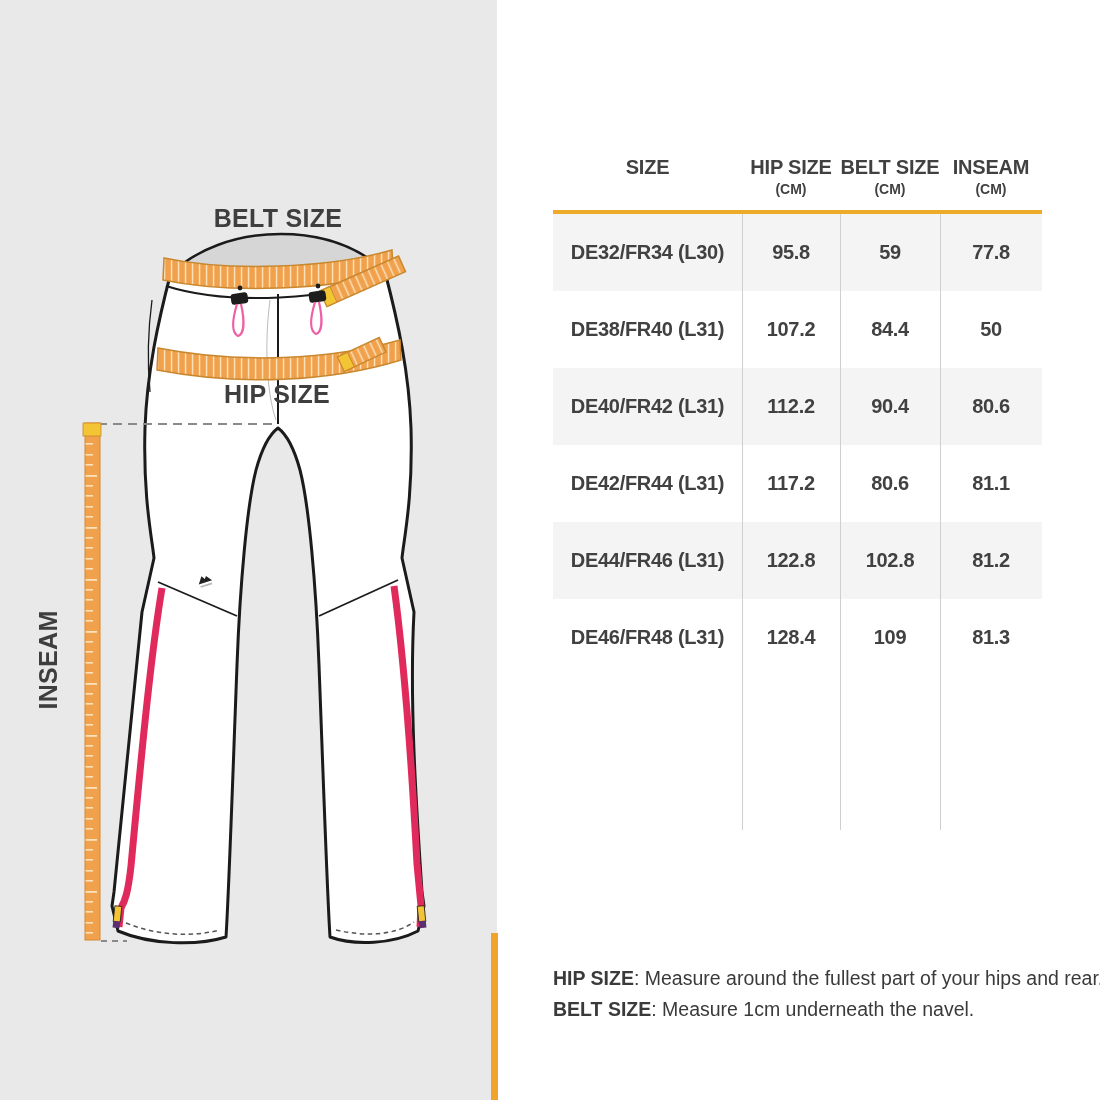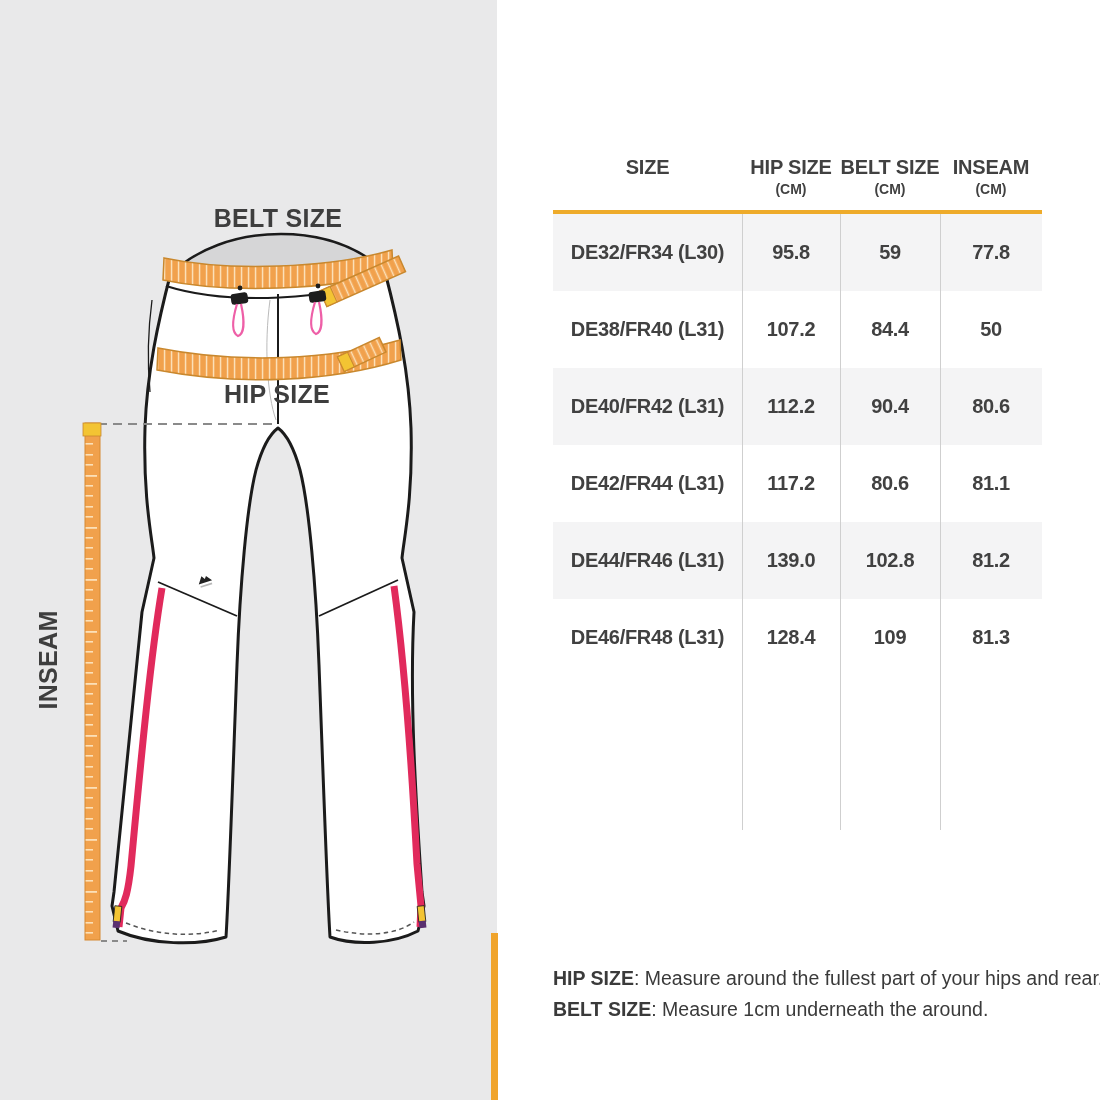--- a/index.html
+++ b/index.html
@@ -181,29 +181,29 @@
       <div class="td c3">80.6</div>
     </div>
     <div class="trow">
       <div class="td c0">DE42/FR44 (L31)</div>
       <div class="td c1">117.2</div>
       <div class="td c2">80.6</div>
       <div class="td c3">81.1</div>
     </div>
     <div class="trow alt">
       <div class="td c0">DE44/FR46 (L31)</div>
-      <div class="td c1">139.0</div>
+      <div class="td c1">122.8</div>
       <div class="td c2">102.8</div>
       <div class="td c3">81.2</div>
     </div>
     <div class="trow">
       <div class="td c0">DE46/FR48 (L31)</div>
       <div class="td c1">128.4</div>
       <div class="td c2">109</div>
       <div class="td c3">81.3</div>
     </div>
   </div>
 </div>
 
 <div class="notes">
   <div><b>HIP SIZE</b><span>: Measure around the fullest part of your hips and rear.</span></div>
-  <div><b>BELT SIZE</b><span>: Measure 1cm underneath the around.</span></div>
+  <div><b>BELT SIZE</b><span>: Measure 1cm underneath the navel.</span></div>
 </div>
 
 </body></html>

